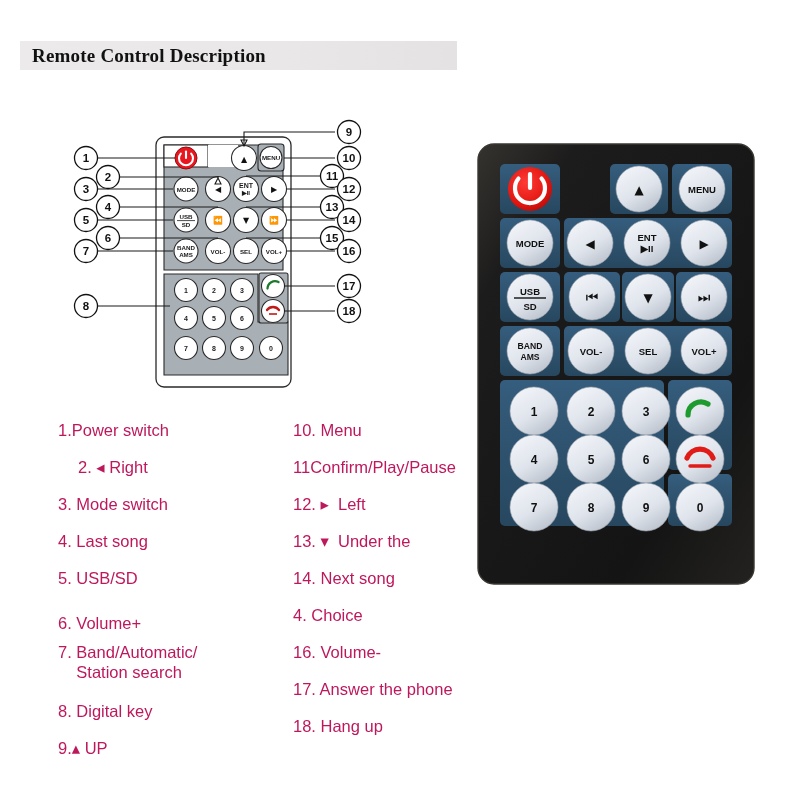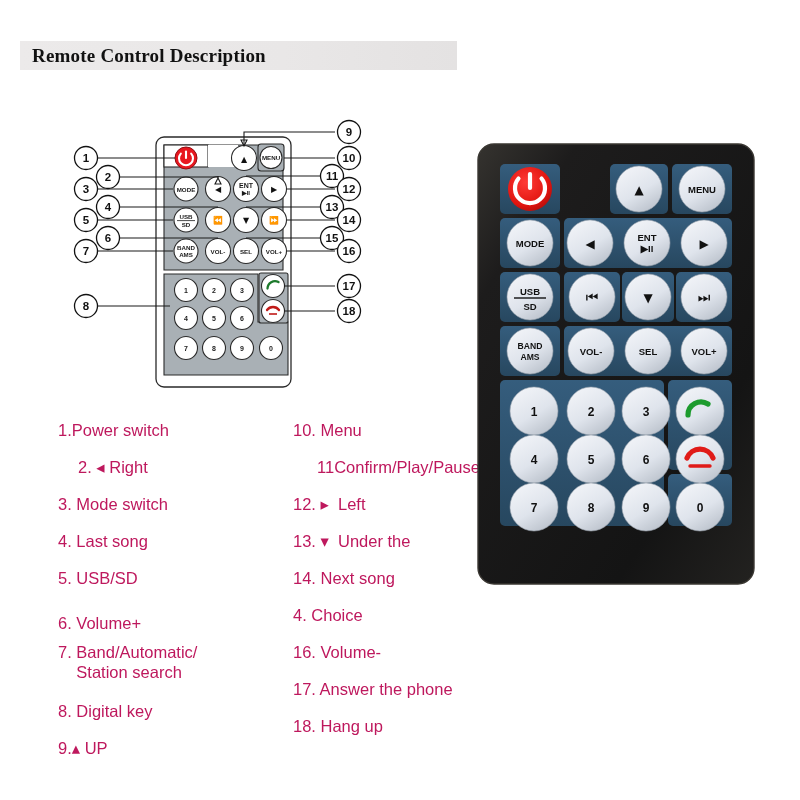--- a/index.html
+++ b/index.html
@@ -279,21 +279,21 @@
     <div class="legend-item" style="position:absolute;top:111px;left:0;">4. Last song</div>
     <div class="legend-item" style="position:absolute;top:148px;left:0;">5. USB/SD</div>
     <div class="legend-item" style="position:absolute;top:185px;left:0;margin-top:8px;">6. Volume+</div>
     <div class="legend-item" style="position:absolute;top:222px;left:0;">7. Band/Automatic/
     Station search</div>
     <div class="legend-item" style="position:absolute;top:281px;left:0;">8. Digital key</div>
     <div class="legend-item" style="position:absolute;top:318px;left:0;">9.▴ UP</div>
   </div>
   <div class="legend-col" id="legend-col-right">
     <div class="legend-item" style="position:absolute;top:0;left:0;">10. Menu</div>
-    <div class="legend-item" style="position:absolute;top:37px;left:0;margin-left:24px;">11Confirm/Play/Pause</div>
+    <div class="legend-item" style="position:absolute;top:37px;left:0;">11Confirm/Play/Pause</div>
     <div class="legend-item" style="position:absolute;top:74px;left:0;">12. ▸  Left</div>
     <div class="legend-item" style="position:absolute;top:111px;left:0;">13. ▾  Under the</div>
     <div class="legend-item" style="position:absolute;top:148px;left:0;">14. Next song</div>
     <div class="legend-item" style="position:absolute;top:185px;left:0;">4. Choice</div>
     <div class="legend-item" style="position:absolute;top:222px;left:0;">16. Volume-</div>
     <div class="legend-item" style="position:absolute;top:259px;left:0;">17. Answer the phone</div>
     <div class="legend-item" style="position:absolute;top:296px;left:0;">18. Hang up</div>
   </div>
 </div>
 

